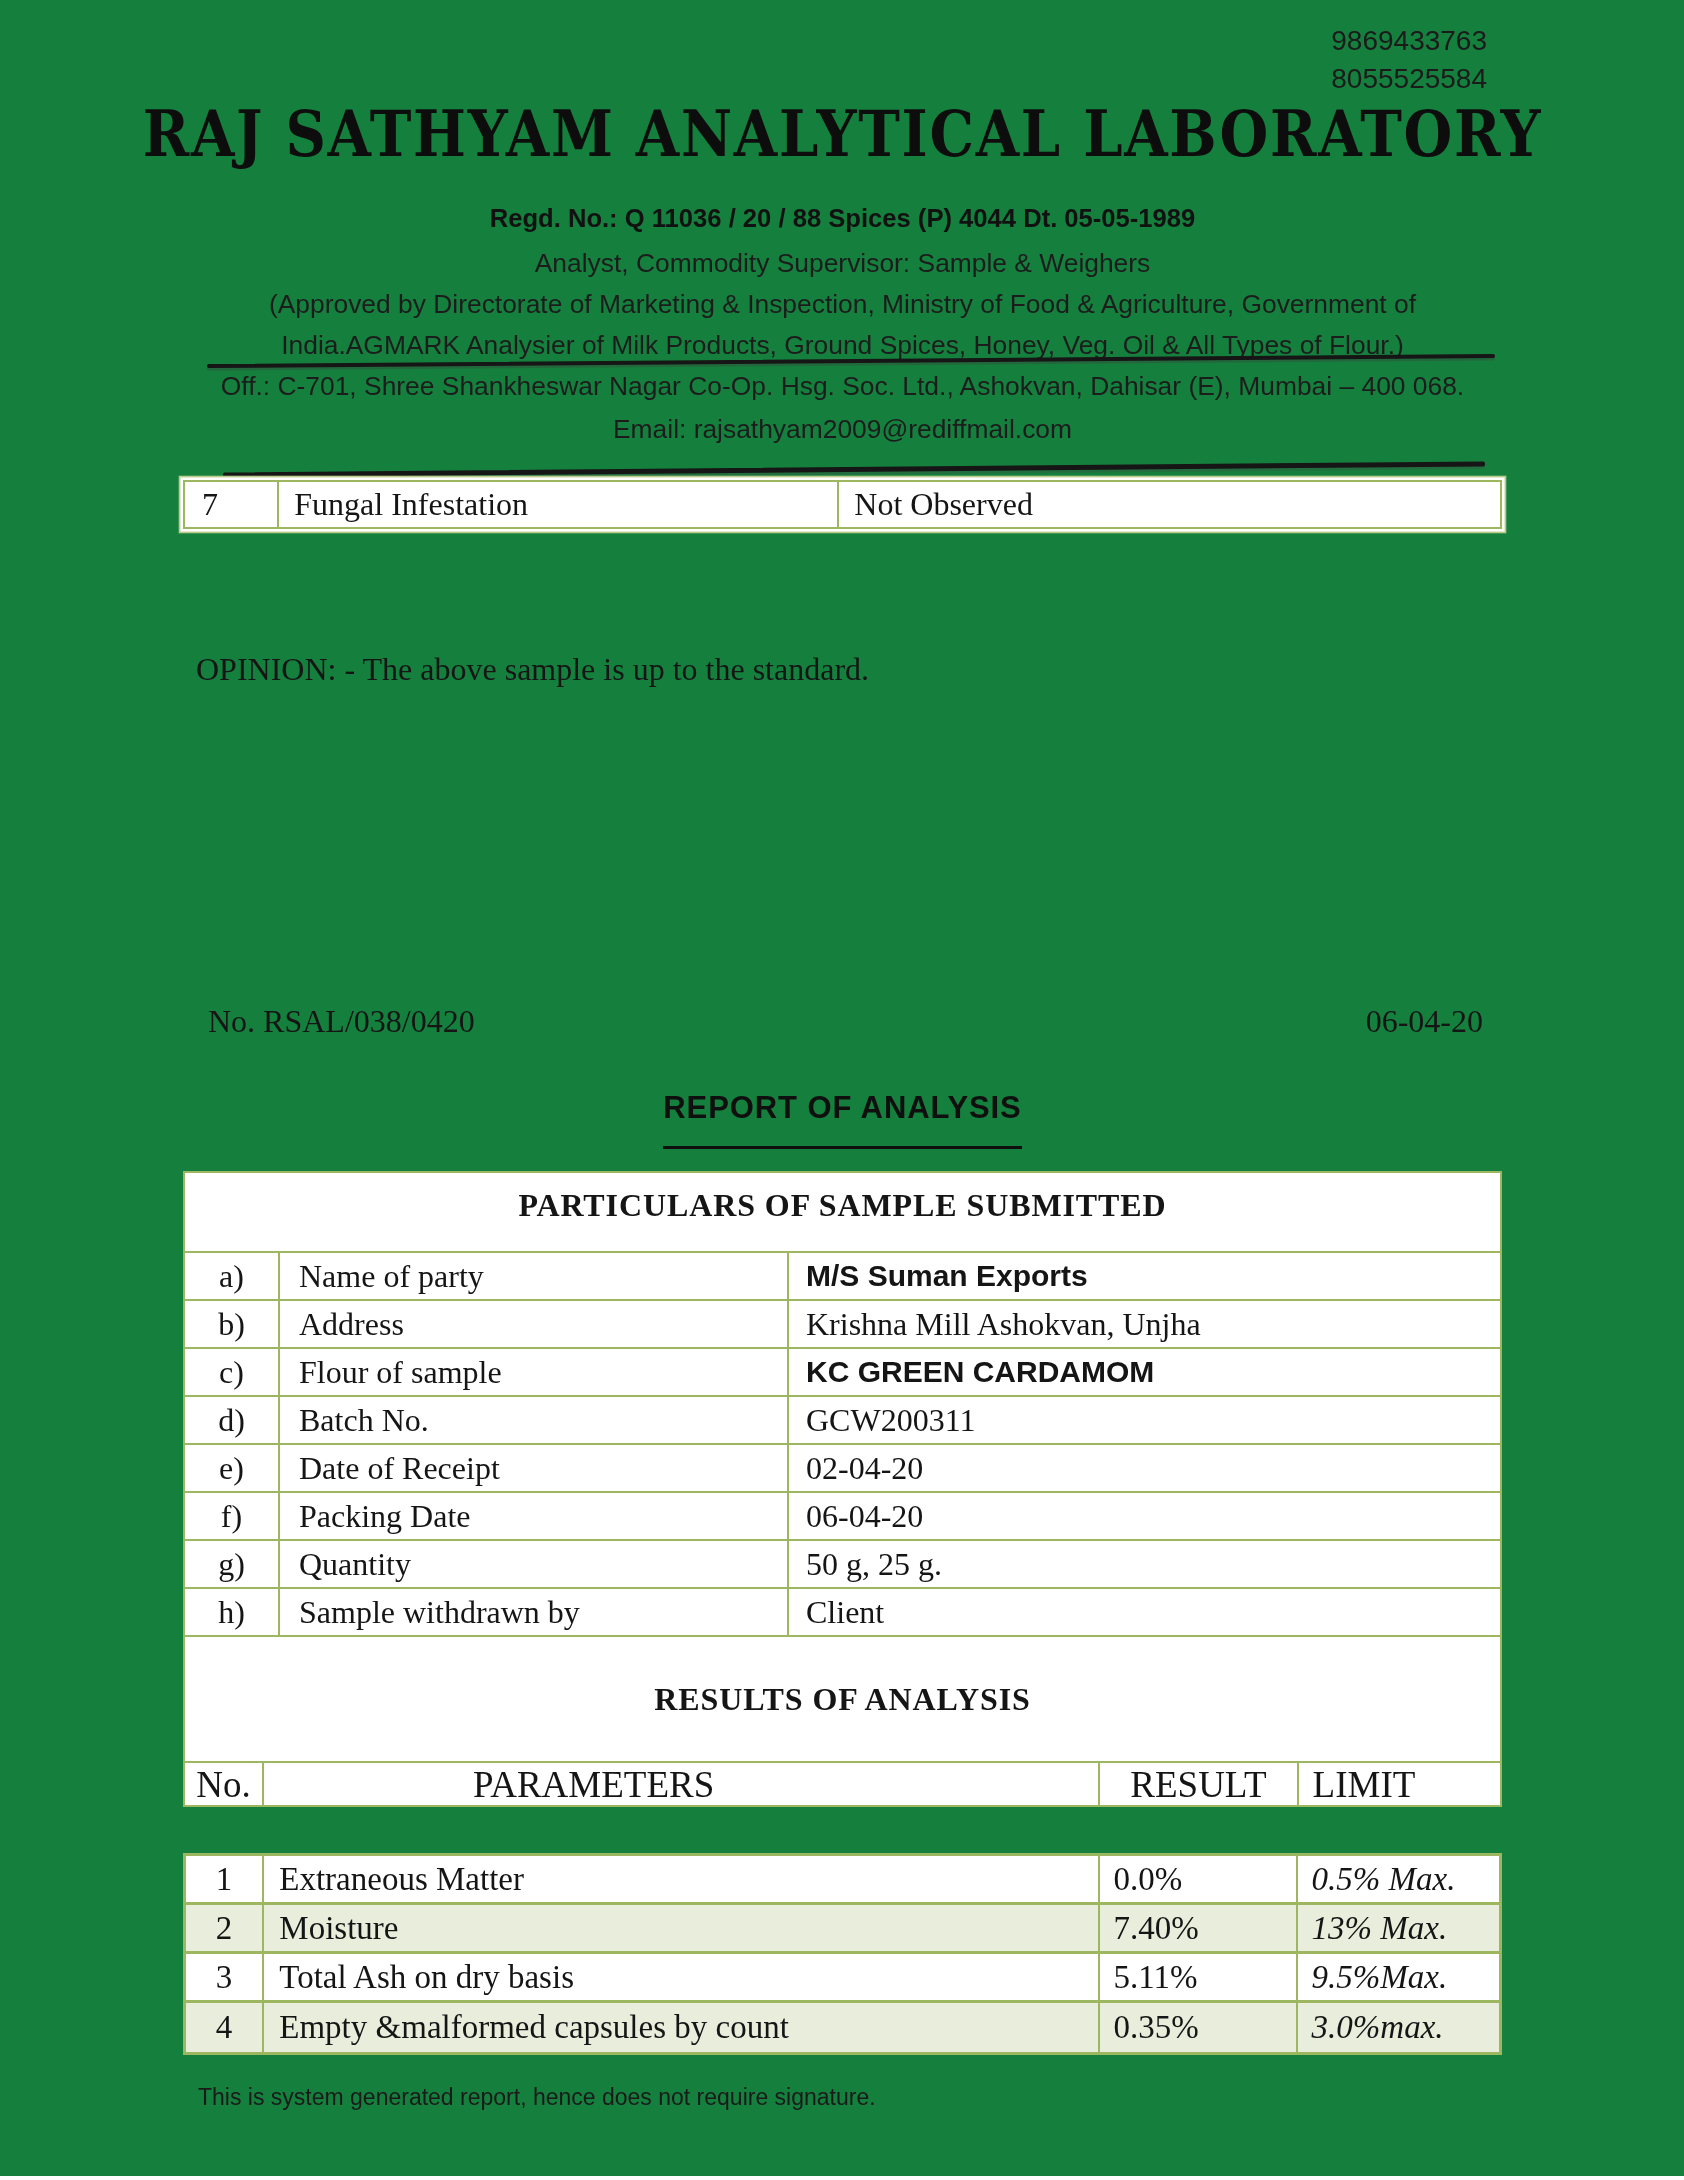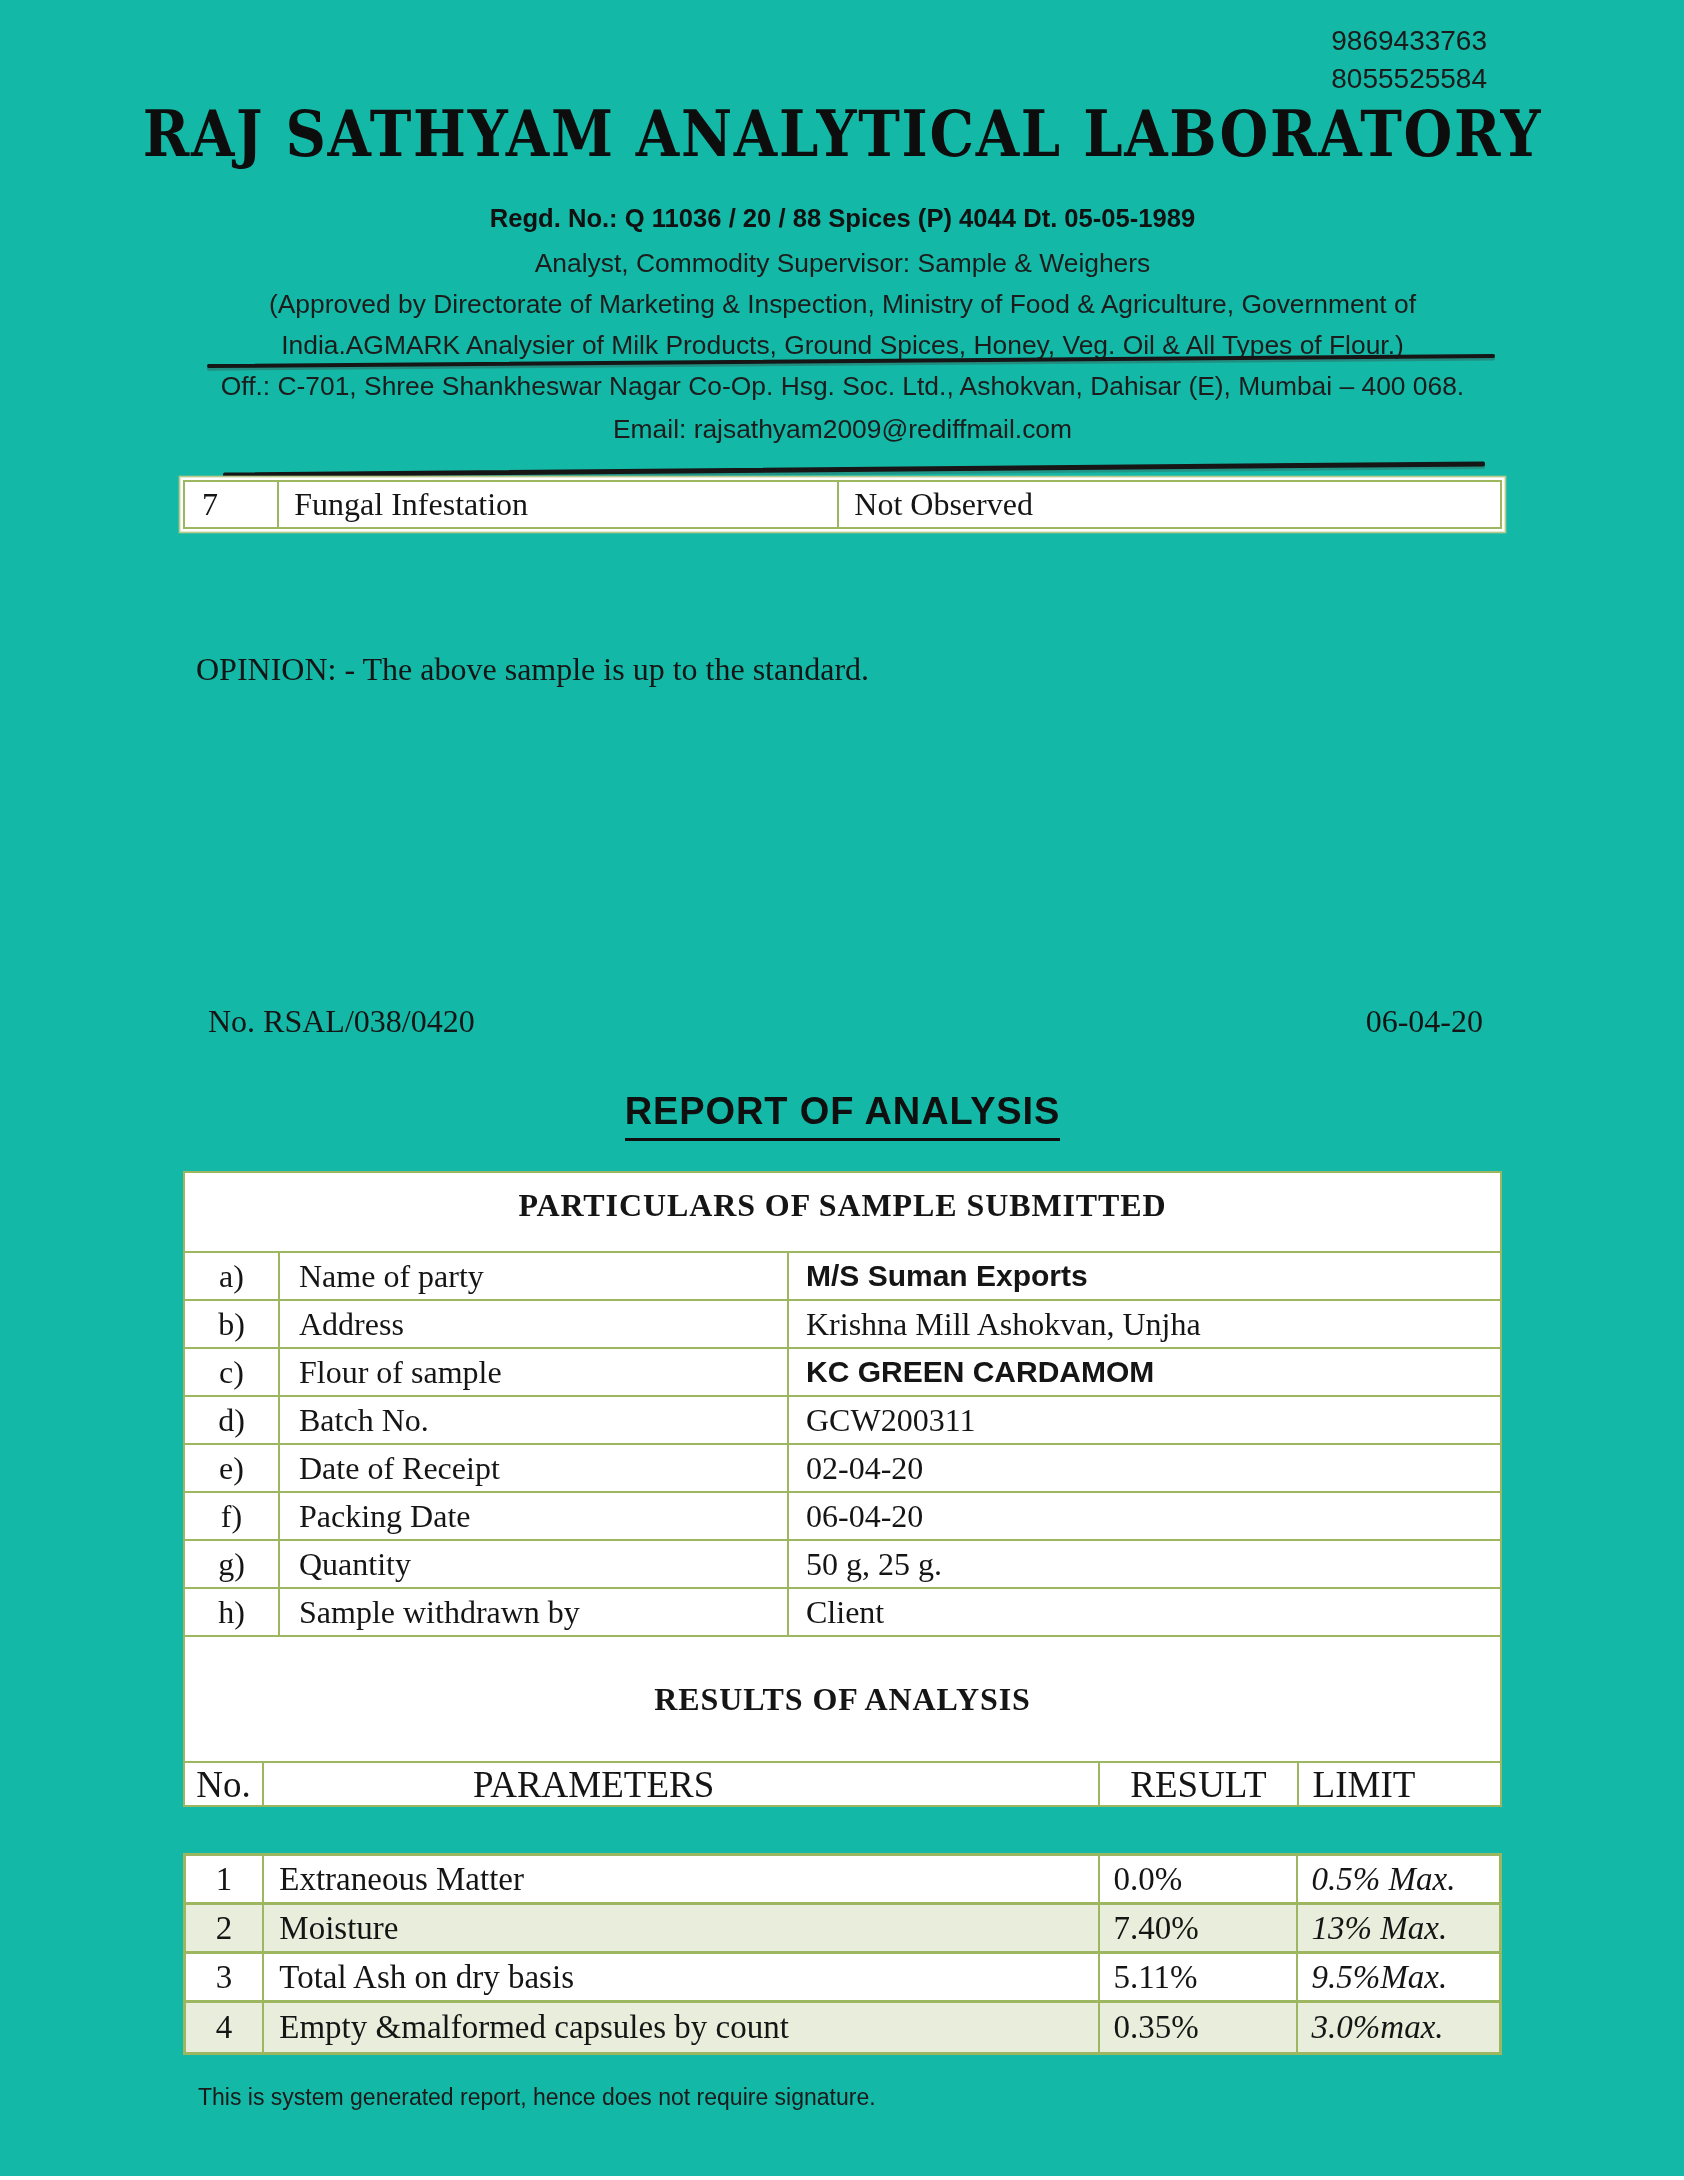--- a/index.html
+++ b/index.html
@@ -6,21 +6,21 @@
     --green:#9cb75f;
     --green-light:#b9cb8c;
     --band:#e8eedb;
     --ink:#151515;
   }
   *{box-sizing:border-box;margin:0;padding:0;}
   html,body{background:#ffffff;}
   .page{
     position:relative;
     width:1685px;height:2176px;
-    background:#14b8a6;
+    background:#15803d;
     font-family:"Liberation Serif", serif;
     color:var(--ink);
     overflow:hidden;
   }
   .sans{font-family:"Liberation Sans", sans-serif;}
   .centered{position:absolute;left:0;width:100%;text-align:center;}
 
   .phones{
     position:absolute;top:22px;right:198px;
     font-family:"Liberation Sans", sans-serif;
@@ -65,22 +65,22 @@
 
   .refline{
     position:absolute;left:208px;right:202px;top:1003px;
     display:flex;justify-content:space-between;font-size:32px;
   }
 
   .report-title-wrap{top:1090px;}
   .report-title{
     display:inline-block;
     font-family:"Liberation Sans",sans-serif;
-    font-weight:bold;font-size:38px;letter-spacing:0.9px;
-    border-bottom:3.4px solid #0f0f0f;padding-bottom:5px;color:#0f0f0f;
+    font-weight:bold;font-size:31px;letter-spacing:0.9px;
+    border-bottom:3.4px solid #0f0f0f;padding-bottom:20px;color:#0f0f0f;
   }
 
   
   .ptable{
     position:absolute;left:183px;top:1171px;width:1319px;
     border:2.6px solid var(--green);background:#fff;
   }
   .p-header{
     height:80px;border-bottom:2.6px solid var(--green);
     display:flex;align-items:flex-start;justify-content:center;

